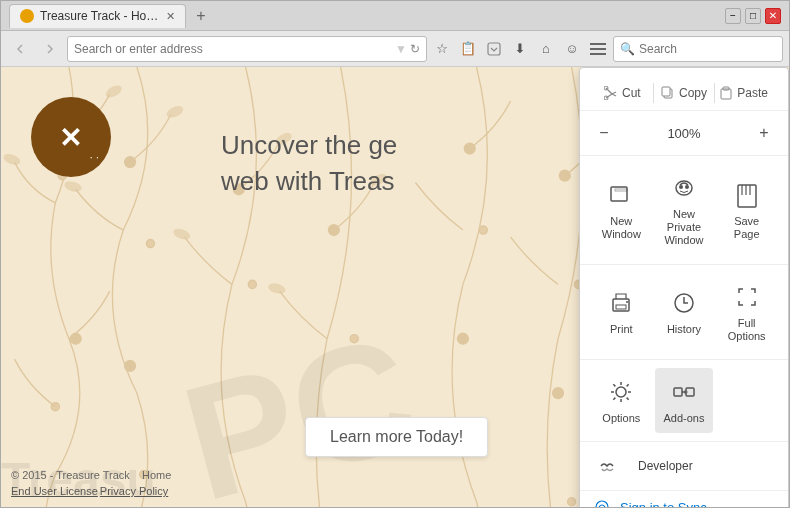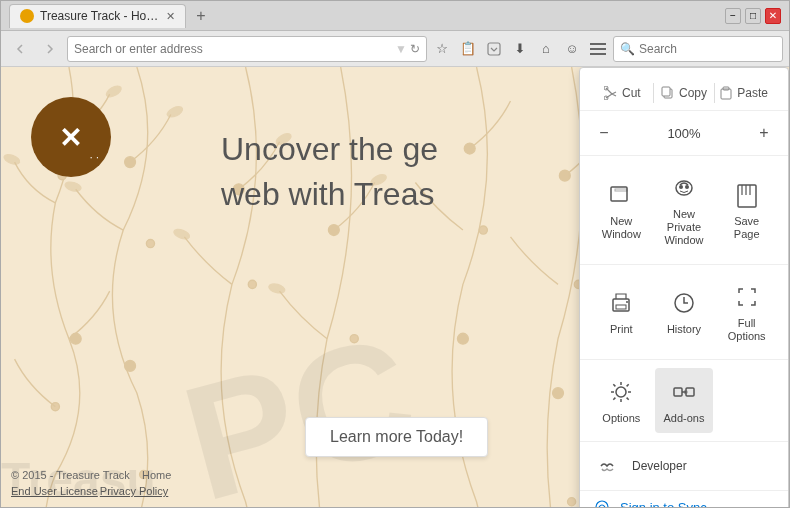--- a/index.html
+++ b/index.html
@@ -35,21 +35,21 @@
     .toolbar-icon-btn { width: 22px; height: 22px; background: none; border: none; cursor: pointer; display: flex; align-items: center; justify-content: center; color: #555; font-size: 13px; }
 
     
     .main-area { flex: 1; display: flex; position: relative; overflow: hidden; }
 
     
     .website-content { flex: 1; background: #f5e8d0; position: relative; overflow: hidden; }
     .logo-circle { width: 80px; height: 80px; background: #7a4a10; border-radius: 50%; position: absolute; left: 30px; top: 30px; display: flex; align-items: center; justify-content: center; }
     .logo-x { color: white; font-size: 28px; font-weight: bold; }
     .logo-dots { position: absolute; bottom: 14px; right: 12px; color: white; font-size: 10px; }
-    .headline { position: absolute; left: 220px; top: 60px; font-size: 32px; color: #555; font-weight: 300; line-height: 1.4; }
+    .headline { position: absolute; left: 220px; top: 60px; font-size: 26px; color: #555; font-weight: 300; line-height: 1.4; }
     .footer-area { position: absolute; bottom: 10px; left: 10px; z-index: 2; }
     .footer-copyright { font-size: 11px; color: #666; margin-bottom: 4px; }
     .footer-links { display: flex; flex-direction: row; gap: 2px; }
     .footer-link { font-size: 11px; color: #555; text-decoration: underline; cursor: pointer; }
     .cta-btn { position: absolute; left: 304px; bottom: 50px; background: white; border: 1px solid #ddd; border-radius: 4px; padding: 10px 24px; font-size: 16px; color: #555; cursor: pointer; box-shadow: 0 2px 4px rgba(0,0,0,0.1); }
     .treasure-watermark { position: absolute; bottom: 0; left: 0; font-size: 48px; color: rgba(0,0,0,0.07); font-weight: bold; z-index: 0; }
 
     
     .menu-panel { position: absolute; right: 0; top: 0; width: 210px; background: white; border: 1px solid #ccc; border-radius: 4px; box-shadow: 0 4px 12px rgba(0,0,0,0.2); z-index: 100; padding: 8px 0; }
     .menu-section { padding: 6px 12px; border-bottom: 1px solid #eee; }
@@ -388,21 +388,21 @@
       </div>
 
       <div class="menu-section" style="padding:4px 12px;">
         <div class="menu-grid-item" style="flex-direction:row;justify-content:flex-start;min-height:auto;padding:4px 0;">
           <div class="menu-grid-icon" style="margin-right:8px;margin-bottom:0;">
             <svg width="22" height="22" viewBox="0 0 22 22">
                 <path d="M4,11 Q7,7 10,11 Q13,7 16,11" stroke="#555" stroke-width="1.5" fill="none"></path>
                 <path d="M5,14 Q7,17 10,14 Q13,17 16,14" stroke="#555" stroke-width="1.5" fill="none" opacity="0.6"></path>
               </svg>
           </div>
-          <span class="menu-grid-label" style="font-size:12px;">Developer</span>
+          <span class="menu-grid-label" style="font-size:12px;margin-left:6px;">Developer</span>
         </div>
       </div>
 
       <div class="menu-row-item blue">
         <div class="menu-row-icon">
           <svg width="16" height="16" viewBox="0 0 16 16">
               <circle cx="8" cy="8" r="6" fill="none" stroke="#0078d7" stroke-width="1.2"></circle>
               <path d="M5,8 Q8,4 11,8" stroke="#0078d7" stroke-width="1.2" fill="none"></path>
               <path d="M5,8 Q8,12 11,8" stroke="#0078d7" stroke-width="1.2" fill="none" opacity="0.5"></path>
             </svg>

